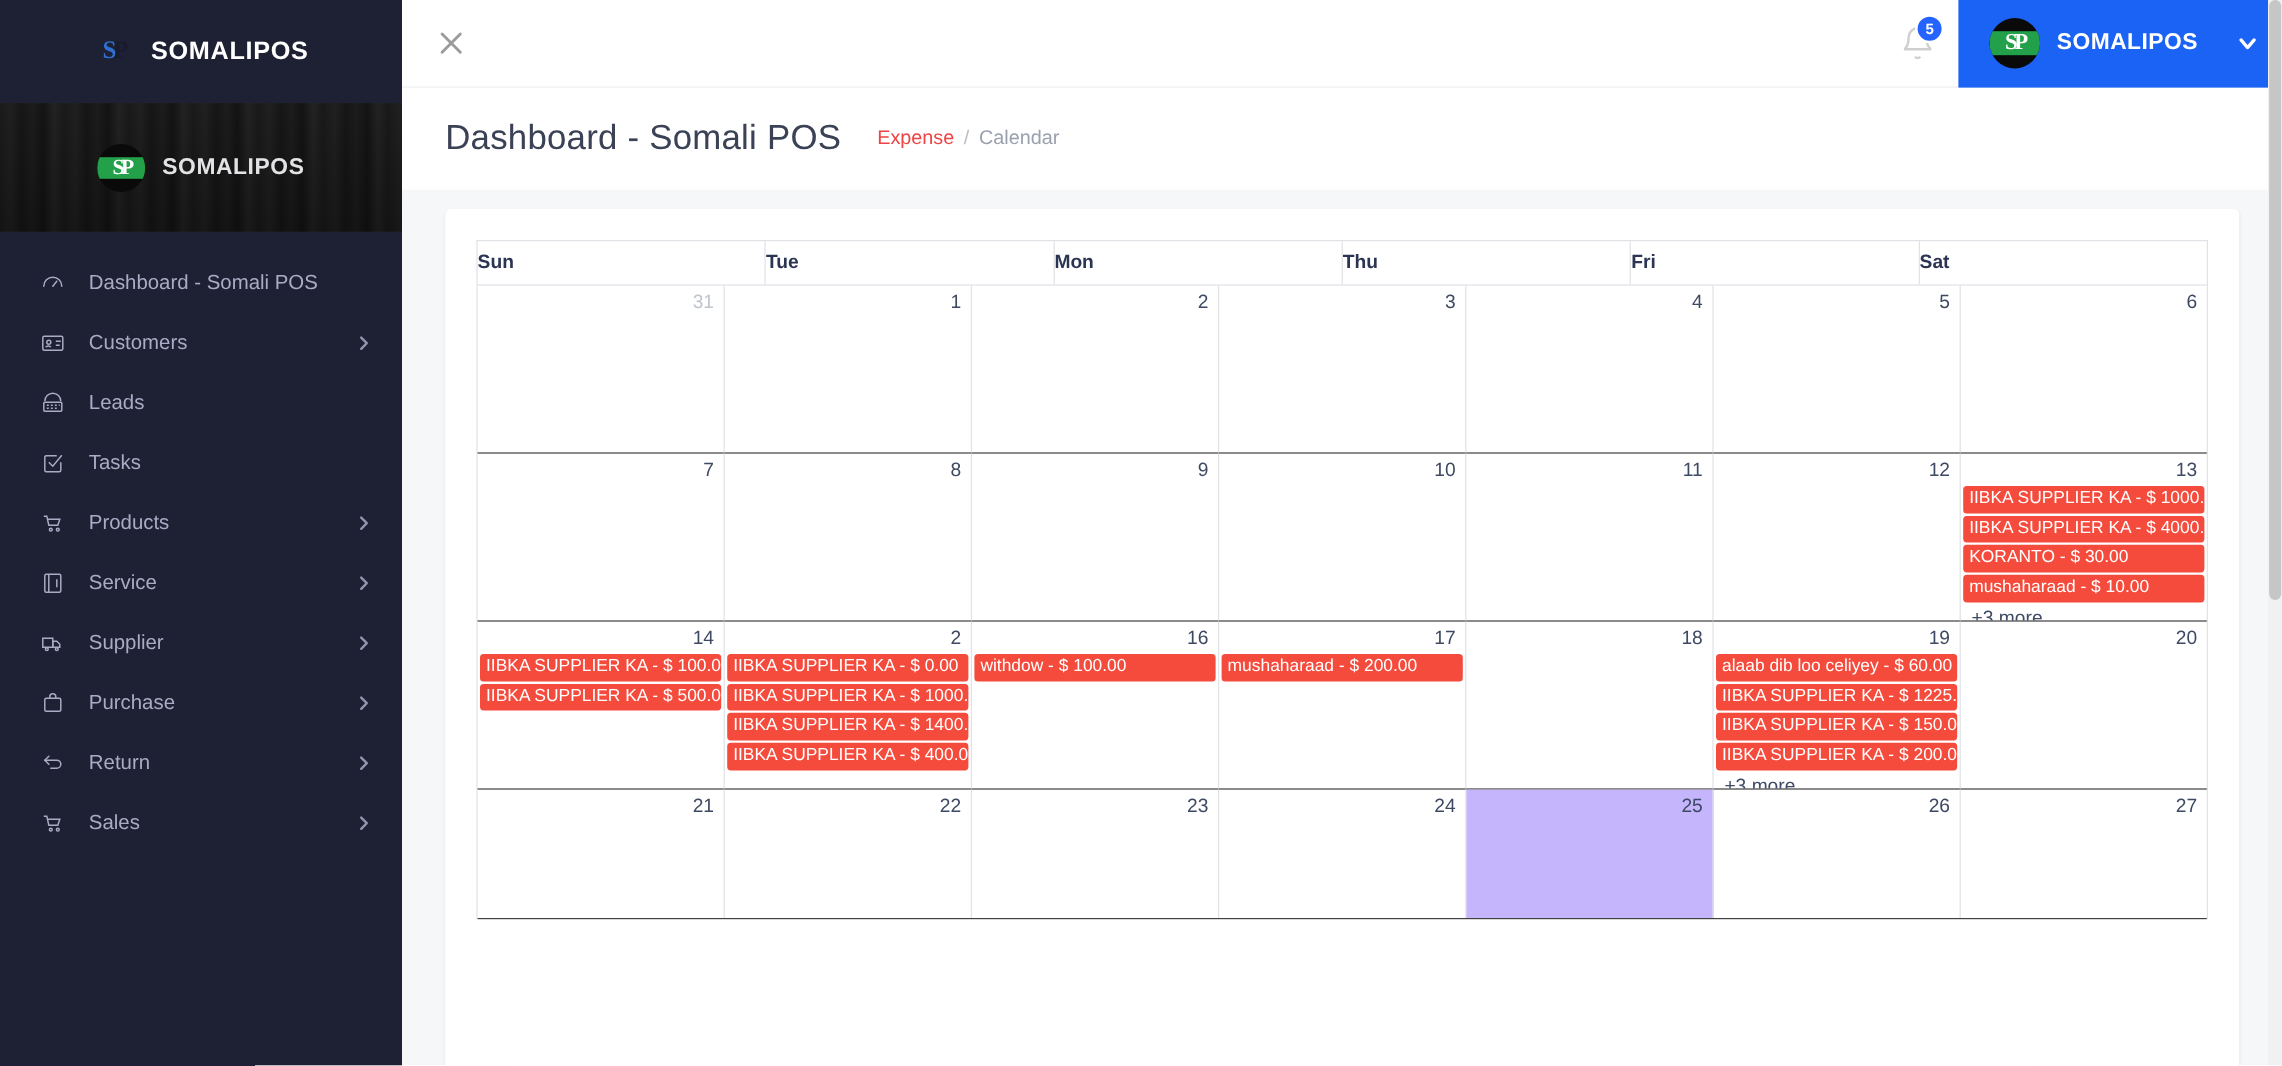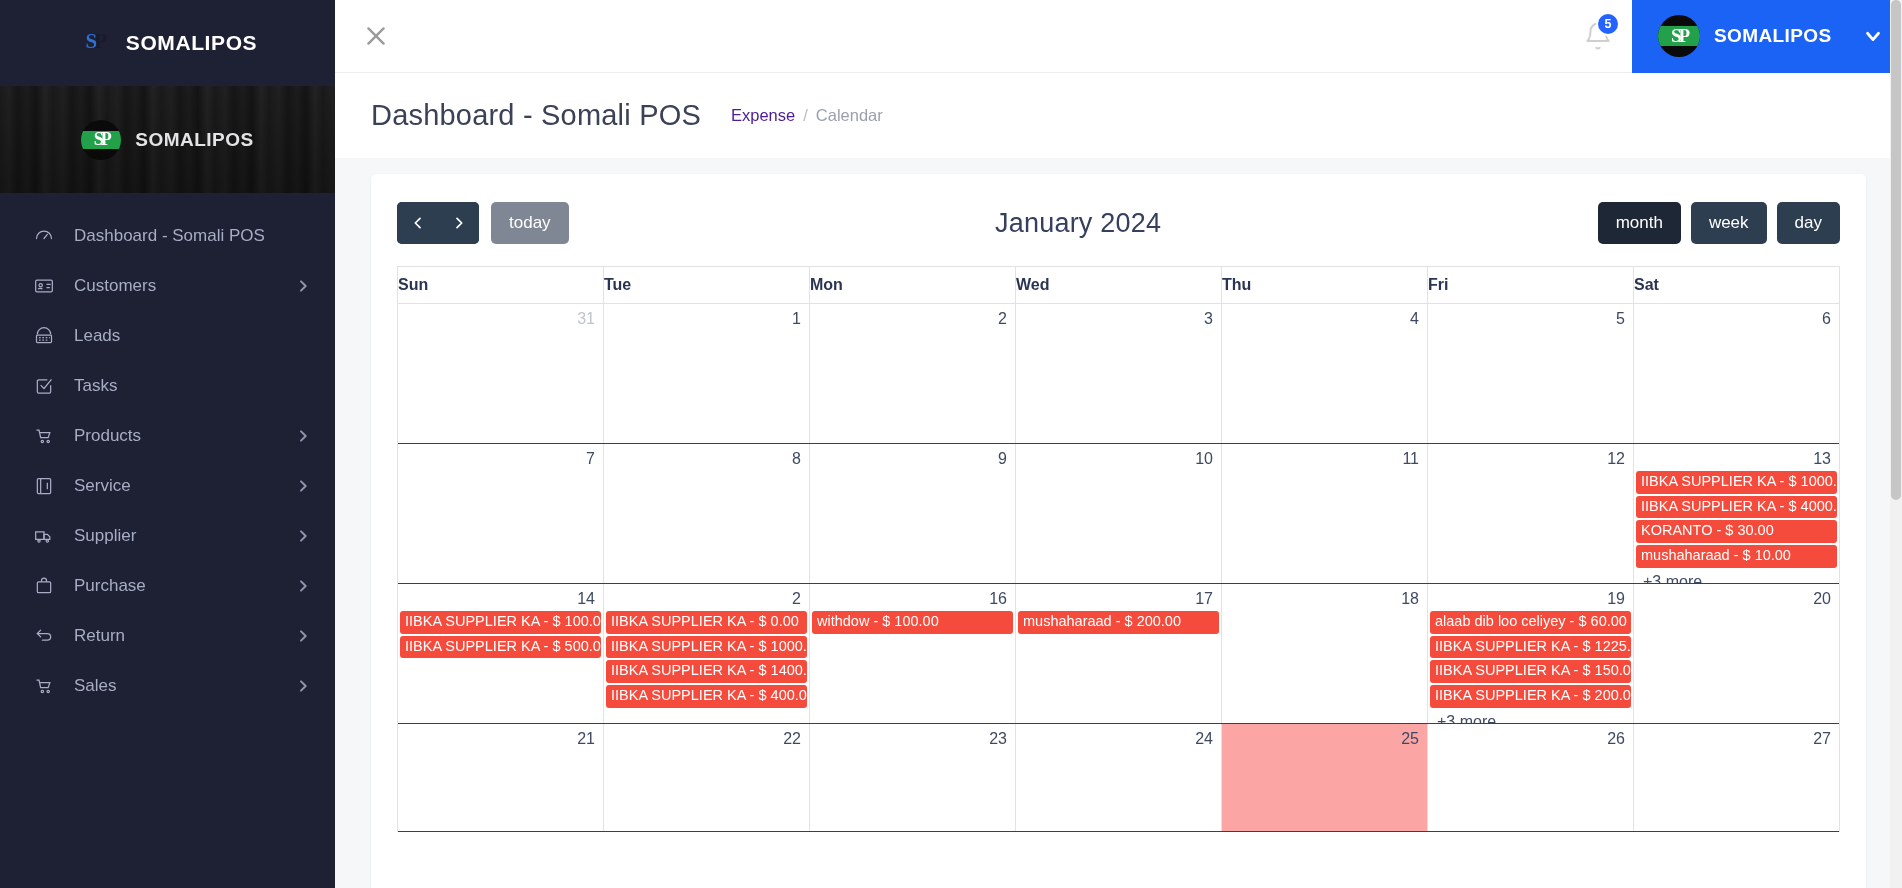--- a/index.html
+++ b/index.html
@@ -106,21 +106,21 @@
   }
   .tb-user-name { color: #fff; font-size: 19px; font-weight: 700; letter-spacing: .4px; flex: 1; }
   .tb-user-chev { color: #fff; margin-right: 18px; display: flex; align-items: center; }
 
   .pagehead {
     height: 85px; background: #fff; display: flex; align-items: center;
     padding-left: 36px; gap: 30px;
   }
   .page-title { font-size: 29px; color: #3b4256; font-weight: 400; letter-spacing: .2px; }
   .crumbs { display: flex; align-items: center; gap: 8px; font-size: 16.5px; }
-  .crumb-link { color: #4c1d95; cursor: pointer; }
+  .crumb-link { color: #ef4444; cursor: pointer; }
   .crumb-sep { color: #b9bcc6; }
   .crumb-cur { color: #9aa0ae; }
 
   .content { padding: 16px 36px 0 36px; }
   .card {
     background: #fff; border-radius: 5px; padding: 26px 26px 0 26px;
     box-shadow: 0 1px 3px rgba(0,0,0,.07);
     height: 740px; overflow: hidden;
   }
 
@@ -149,21 +149,21 @@
     font-weight: 700; color: #2b3553; border-right: 1px solid #dfe2e7;
   }
   .cal-head div:last-child { border-right: none; }
 
   .cal-week { display: flex; border-bottom: 1px solid #404040; }
   .cal-cell {
     flex: 1; min-width: 0; border-right: 1px solid #dfe2e7; position: relative;
     padding: 4px 0 2px 0; overflow: hidden;
   }
   .cal-cell:last-child { border-right: none; }
-  .cal-cell.today { background: #fca5a5; }
+  .cal-cell.today { background: #c4b5fd; }
   .cal-daynum {
     text-align: right; padding: 2px 8px 3px 0; font-size: 16px; color: #3e4a63;
   }
   .cal-daynum.other { color: #bfc4cd; }
   .ev {
     background: #f54b3c; color: #fff; font-size: 14.5px; border-radius: 3px;
     margin: 0 2px 2px 2px; padding: 2px 4px 3px 5px;
     white-space: nowrap; overflow: hidden; cursor: pointer; line-height: 1.22;
   }
   .more {
@@ -375,46 +375,26 @@
       <div class="crumbs">
         <span class="crumb-link">Expense</span>
         <span class="crumb-sep">/</span>
         <span class="crumb-cur">Calendar</span>
       </div>
     </div>
 
     <div class="content">
       <div class="card">
 
-        <div class="cal-toolbar">
-          <div class="btn-nav-group">
-            <button class="btn-nav">
-              <svg width="16" height="16" viewBox="0 0 24 24" fill="none" stroke="currentColor" stroke-width="2.6" stroke-linecap="round" stroke-linejoin="round">
-                  <polyline points="15 5 8 12 15 19"></polyline>
-                </svg>
-            </button>
-            <button class="btn-nav">
-              <svg width="16" height="16" viewBox="0 0 24 24" fill="none" stroke="currentColor" stroke-width="2.6" stroke-linecap="round" stroke-linejoin="round">
-                  <polyline points="9 5 16 12 9 19"></polyline>
-                </svg>
-            </button>
-          </div>
-          <button class="btn btn-today">today</button>
-          <div class="cal-title">January 2024</div>
-          <button class="btn btn-view active">month</button>
-          <button class="btn btn-view">week</button>
-          <button class="btn btn-view">day</button>
-        </div>
 
         <div class="cal-grid">
           <div class="cal-head" id="cal-head">
               <div>Sun</div>
               <div>Tue</div>
               <div>Mon</div>
-              <div>Wed</div>
               <div>Thu</div>
               <div>Fri</div>
               <div>Sat</div>
             </div>
           <div id="cal-body">
               <div class="cal-week h-std">
                 <div class="cal-cell">
                   <div class="cal-daynum other">31</div>
                 </div>
                 <div class="cal-cell">

